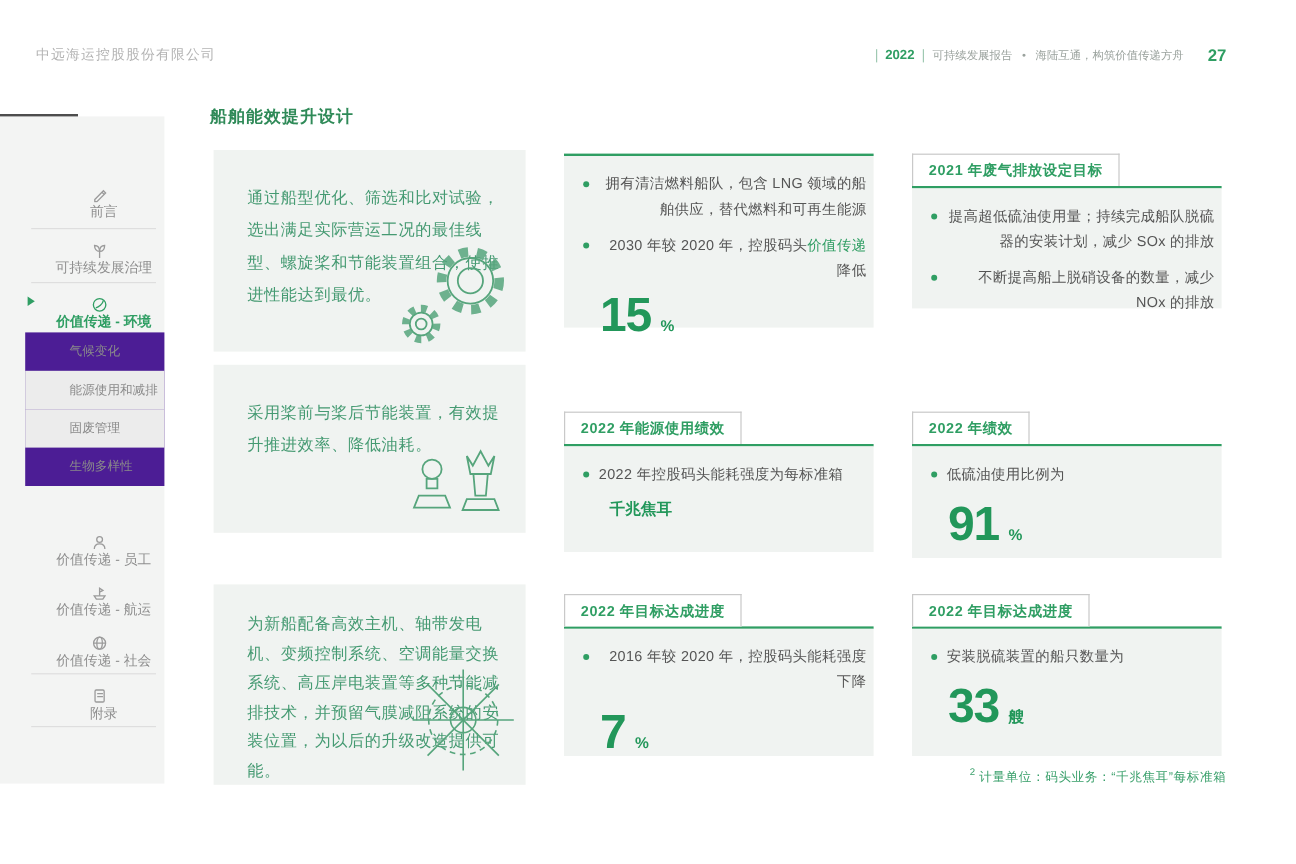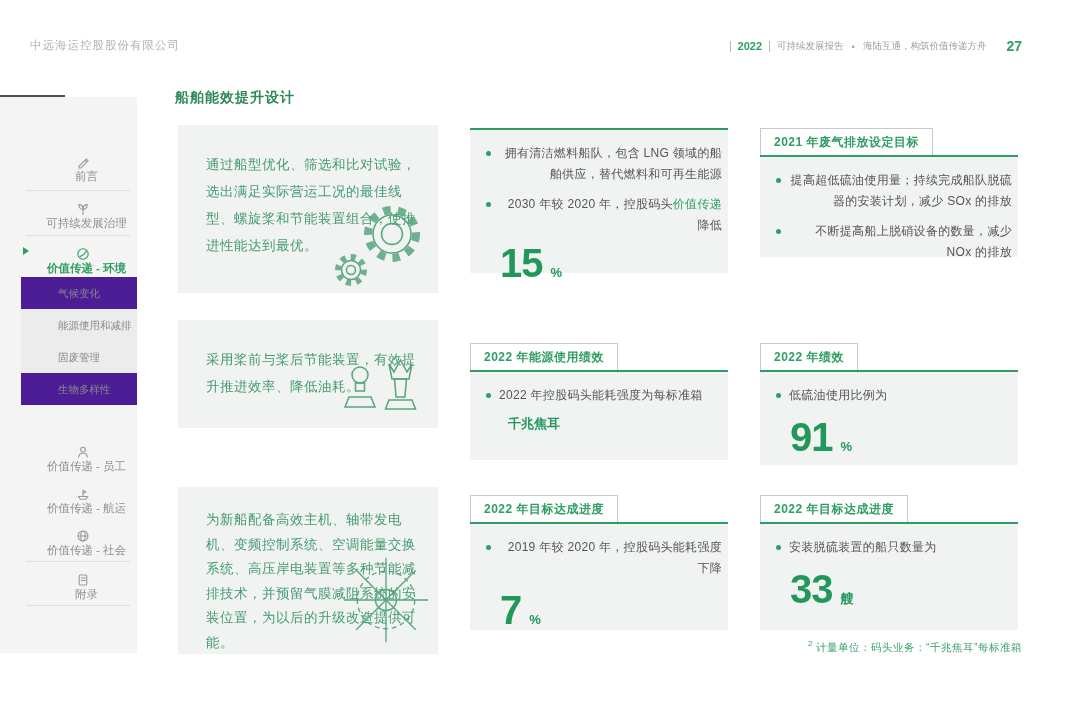--- a/index.html
+++ b/index.html
@@ -168,21 +168,21 @@
         <circle cx="62" cy="37" r="24" stroke-width="8" stroke-dasharray="7.4 7.4" opacity="0.85"></circle>
         <circle cx="62" cy="37" r="19"></circle>
         <circle cx="62" cy="37" r="10.5"></circle>
         <circle cx="21" cy="73" r="13" stroke-width="6" stroke-dasharray="5 5.1" opacity="0.85"></circle>
         <circle cx="21" cy="73" r="9.5"></circle>
         <circle cx="21" cy="73" r="4.5"></circle>
       </svg>
     </span>
   </div>
 
-  <div class="feature-box" style="top:320px;height:108px">
+  <div class="feature-box" style="top:304px;height:140px">
     <p>采用桨前与桨后节能装置，有效提升推进效率、降低油耗。</p>
     <span class="fic" style="right:14px;bottom:8px">
       <svg width="88" height="76" viewBox="0 0 88 76" fill="none" stroke="#56a57c" stroke-width="1.5">
         <circle cx="24" cy="31" r="8"></circle>
         <path d="M19.5 39 h9 v8 h-9 z"></path>
         <path d="M13 53 h22 l4 10 H9 z"></path>
         <path d="M53 20 l5 8 6.5-12 6.5 12 5-8 -3 15 h-17 z"></path>
         <path d="M58.5 35 h12 l-1.6 18 h-8.8 z"></path>
         <path d="M53 56 h23 l3.5 9 H49.5 z"></path>
       </svg>
@@ -234,21 +234,21 @@
       </div>
     </div>
   </div>
 
   <div class="card" style="left:470px;top:495px">
     <div class="tab"><span>2022 年目标达成进度</span></div>
     <div class="rule"></div>
     <div class="card-body" style="height:106px">
       <div class="bullet">
         <span class="bdot"></span>
-        <span class="btext">2019 年较 2020 年，控股码头能耗强度下降</span>
+        <span class="btext">2016 年较 2020 年，控股码头能耗强度下降</span>
       </div>
       <div class="big">
         <span class="val">7</span>
         <span class="unit">%</span>
       </div>
     </div>
   </div>
 
   <div class="card" style="left:760px;top:128px">
     <div class="tab"><span>2021 年废气排放设定目标</span></div>

